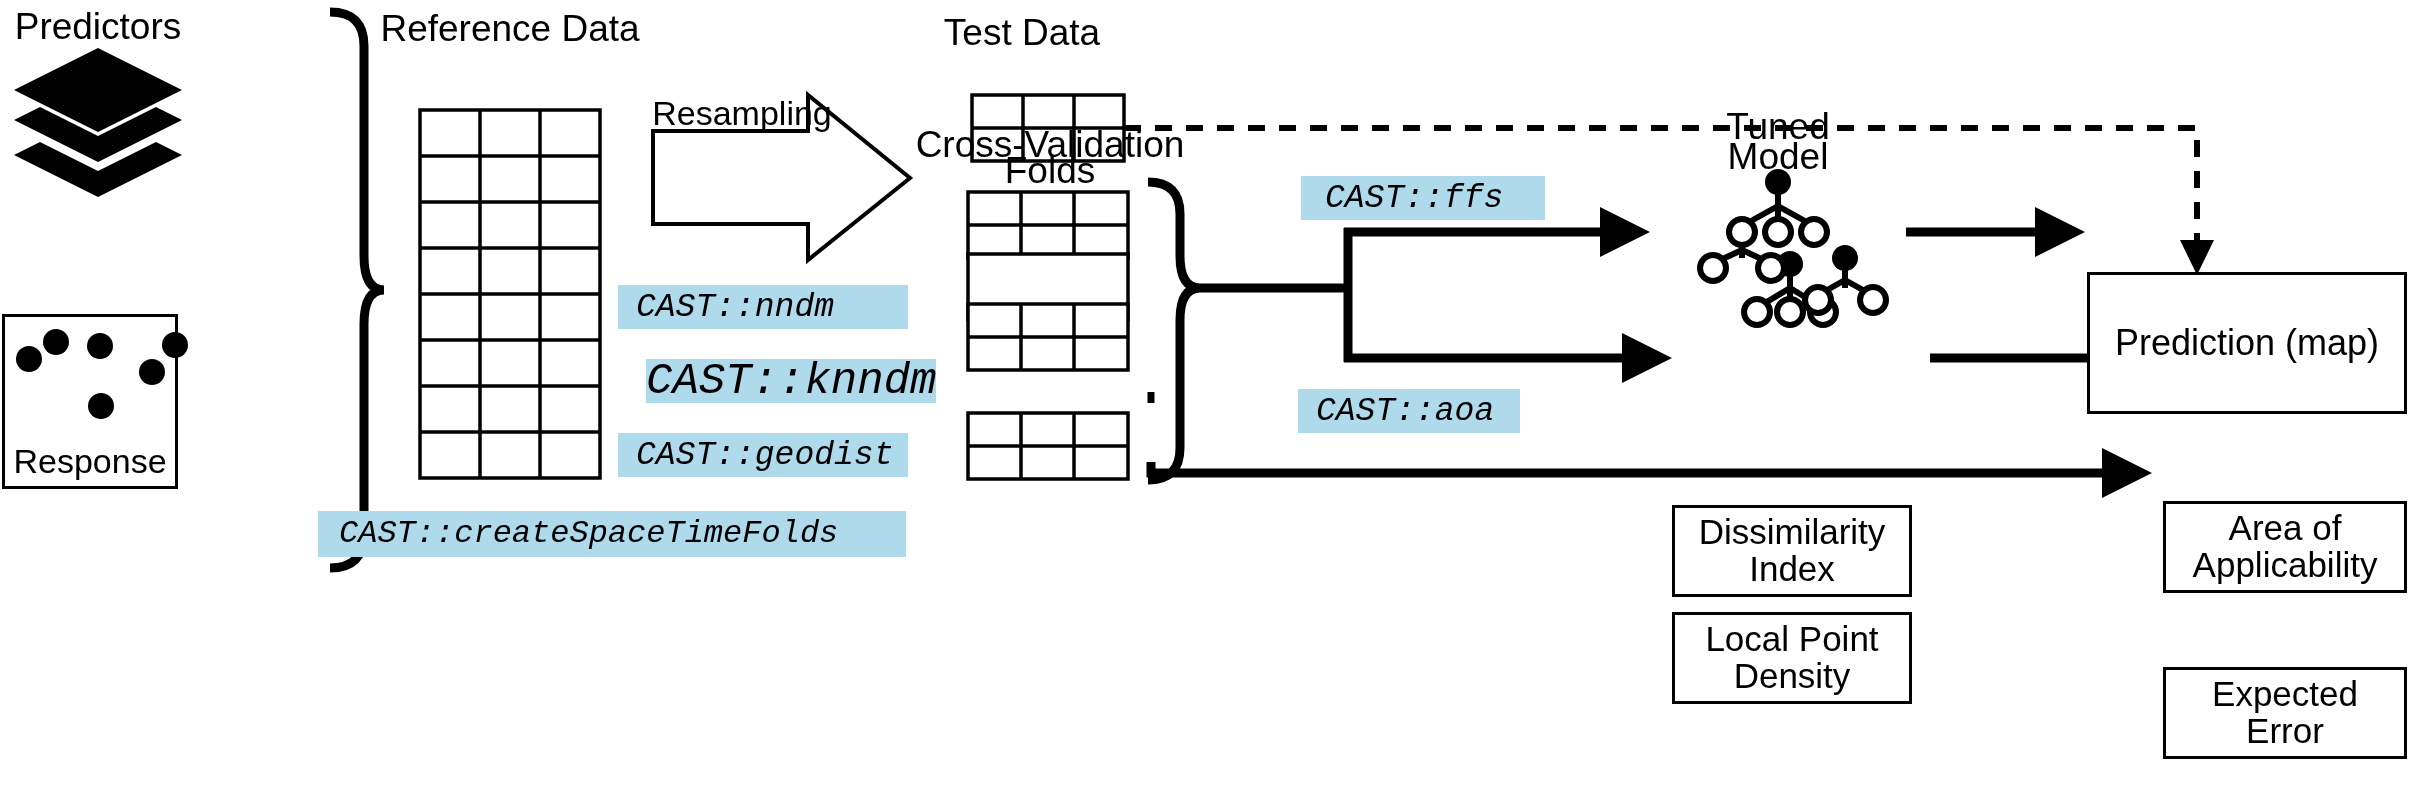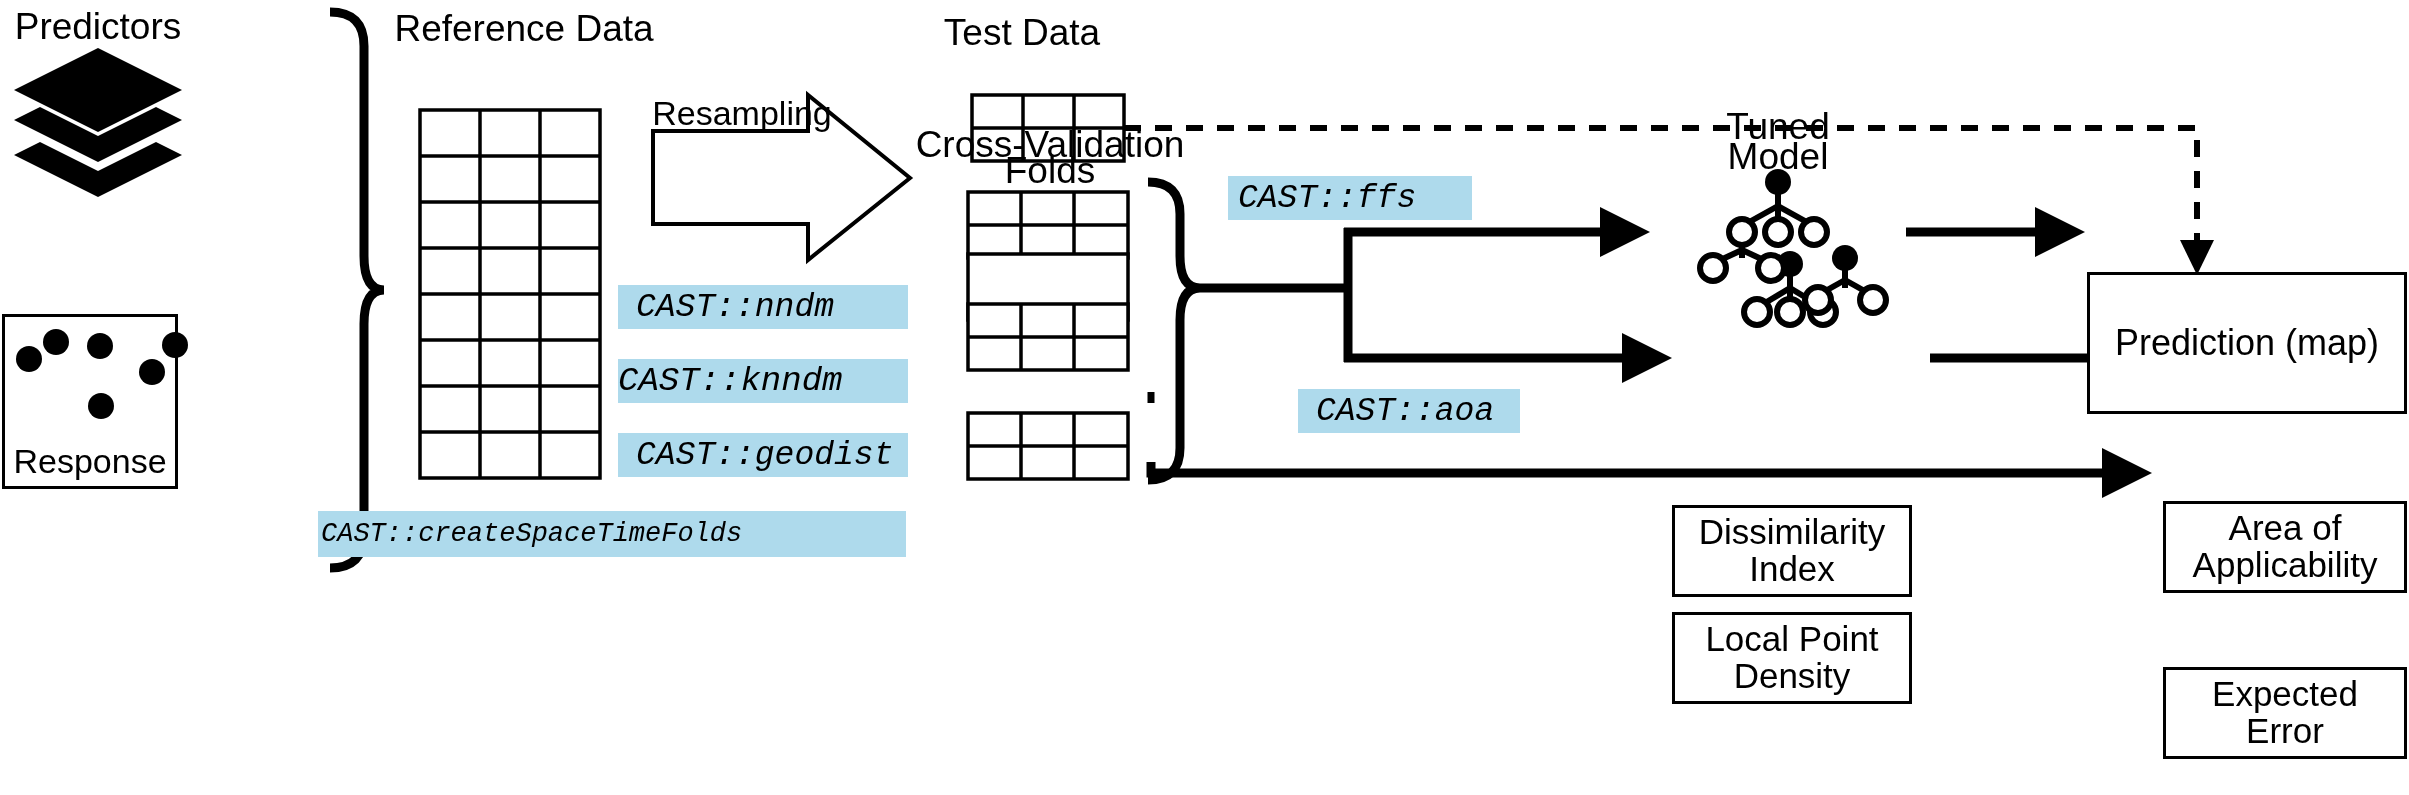--- a/index.html
+++ b/index.html
@@ -43,21 +43,21 @@
       <circle cx="175" cy="345" r="13"></circle>
       <circle cx="152" cy="372" r="13"></circle>
       <circle cx="101" cy="406" r="13"></circle>
     </g>
   </svg>
 
   <svg width="2409" height="795" style="pointer-events:none;">
     <path d="M330,12 Q364,12 364,46 L364,256 Q364,290 384,290 Q364,290 364,324 L364,534 Q364,568 330,568" fill="none" stroke="#000" stroke-width="9" stroke-linecap="butt"></path>
   </svg>
 
-  <div class="lbl ctr" style="left:510px;top:10px;font-size:37px;margin-left:14px;">Reference Data</div>
+  <div class="lbl ctr" style="left:510px;top:10px;font-size:37px;">Reference Data</div>
 
   <svg width="2409" height="795" style="pointer-events:none;">
     <g stroke="#000" stroke-width="3.5" fill="#fff">
 
       <rect x="420" y="110" width="180" height="368"></rect>
       <line x1="480" y1="110" x2="480" y2="478"></line>
       <line x1="540" y1="110" x2="540" y2="478"></line>
       <line x1="420" y1="156" x2="600" y2="156"></line>
       <line x1="420" y1="202" x2="600" y2="202"></line>
       <line x1="420" y1="248" x2="600" y2="248"></line>
@@ -113,28 +113,28 @@
     </g>
   </svg>
 
   <svg width="2409" height="795" style="pointer-events:none;">
     <path d="M1148,182 Q1180,182 1180,214 L1180,256 Q1180,288 1200,288 Q1180,288 1180,320 L1180,448 Q1180,480 1148,480" fill="none" stroke="#000" stroke-width="9"></path>
   </svg>
 
   <div class="code" style="left:618px;top:285px;width:290px;height:44px;
        font-size:33px;padding-left:18px;">CAST::nndm</div>
 
-  <div class="code" style="left:618px;top:359px;width:290px;height:44px;
-       font-size:34px;padding-left:0;">CAST::knndm</div>
+  <div class="code" style="left:646px;top:359px;width:290px;height:44px;
+       font-size:44px;padding-left:0;">CAST::knndm</div>
 
   <div class="code" style="left:618px;top:433px;width:290px;height:44px;
        font-size:33px;padding-left:18px;font-family:Liberation Mono, monospace;">CAST::geodist</div>
 
   <div class="code" style="left:318px;top:511px;width:588px;height:46px;
-       font-size:27px;padding-left:3px;">CAST::createSpaceTimeFolds</div>
+       font-size:32px;padding-left:21px;">CAST::createSpaceTimeFolds</div>
 
   <svg width="2409" height="795" style="pointer-events:none;">
 
     <line x1="1200" y1="288" x2="1348" y2="288" stroke="#000" stroke-width="9"></line>
 
     <line x1="1348" y1="228" x2="1348" y2="362" stroke="#000" stroke-width="9"></line>
 
     <line x1="1344" y1="232" x2="1608" y2="232" stroke="#000" stroke-width="9"></line>
     <polygon points="1650,232 1600,207 1600,257" fill="#000"></polygon>
 
@@ -147,22 +147,22 @@
     <line x1="1930" y1="358" x2="2108" y2="358" stroke="#000" stroke-width="9"></line>
     <polygon points="2152,358 2102,333 2102,383" fill="#000"></polygon>
 
     <line x1="1151" y1="462" x2="1151" y2="462" stroke="#000" stroke-width="9"></line>
     <path d="M1151,462 L1151,473 L2108,473" fill="none" stroke="#000" stroke-width="9"></path>
     <polygon points="2152,473 2102,448 2102,498" fill="#000"></polygon>
 
     <line x1="1151" y1="392" x2="1151" y2="403" stroke="#000" stroke-width="7"></line>
   </svg>
 
-  <div class="code" style="left:1228px;top:176px;width:244px;height:44px;
-       font-size:33px;padding-left:10px;">CAST::ffs</div>
+  <div class="code" style="left:1301px;top:176px;width:244px;height:44px;
+       font-size:33px;padding-left:24px;">CAST::ffs</div>
 
   <div class="code" style="left:1298px;top:369px;width:222px;height:44px;
        font-size:33px;padding-left:18px;margin-top:20px;">CAST::aoa</div>
 
   <div class="lbl ctr" style="left:1778px;top:108px;font-size:37px;">Tuned</div>
   <div class="lbl ctr" style="left:1778px;top:138px;font-size:37px;">Model</div>
 
   <svg width="2409" height="795" style="pointer-events:none;">
     <g stroke="#000" stroke-width="6" fill="none">
 

